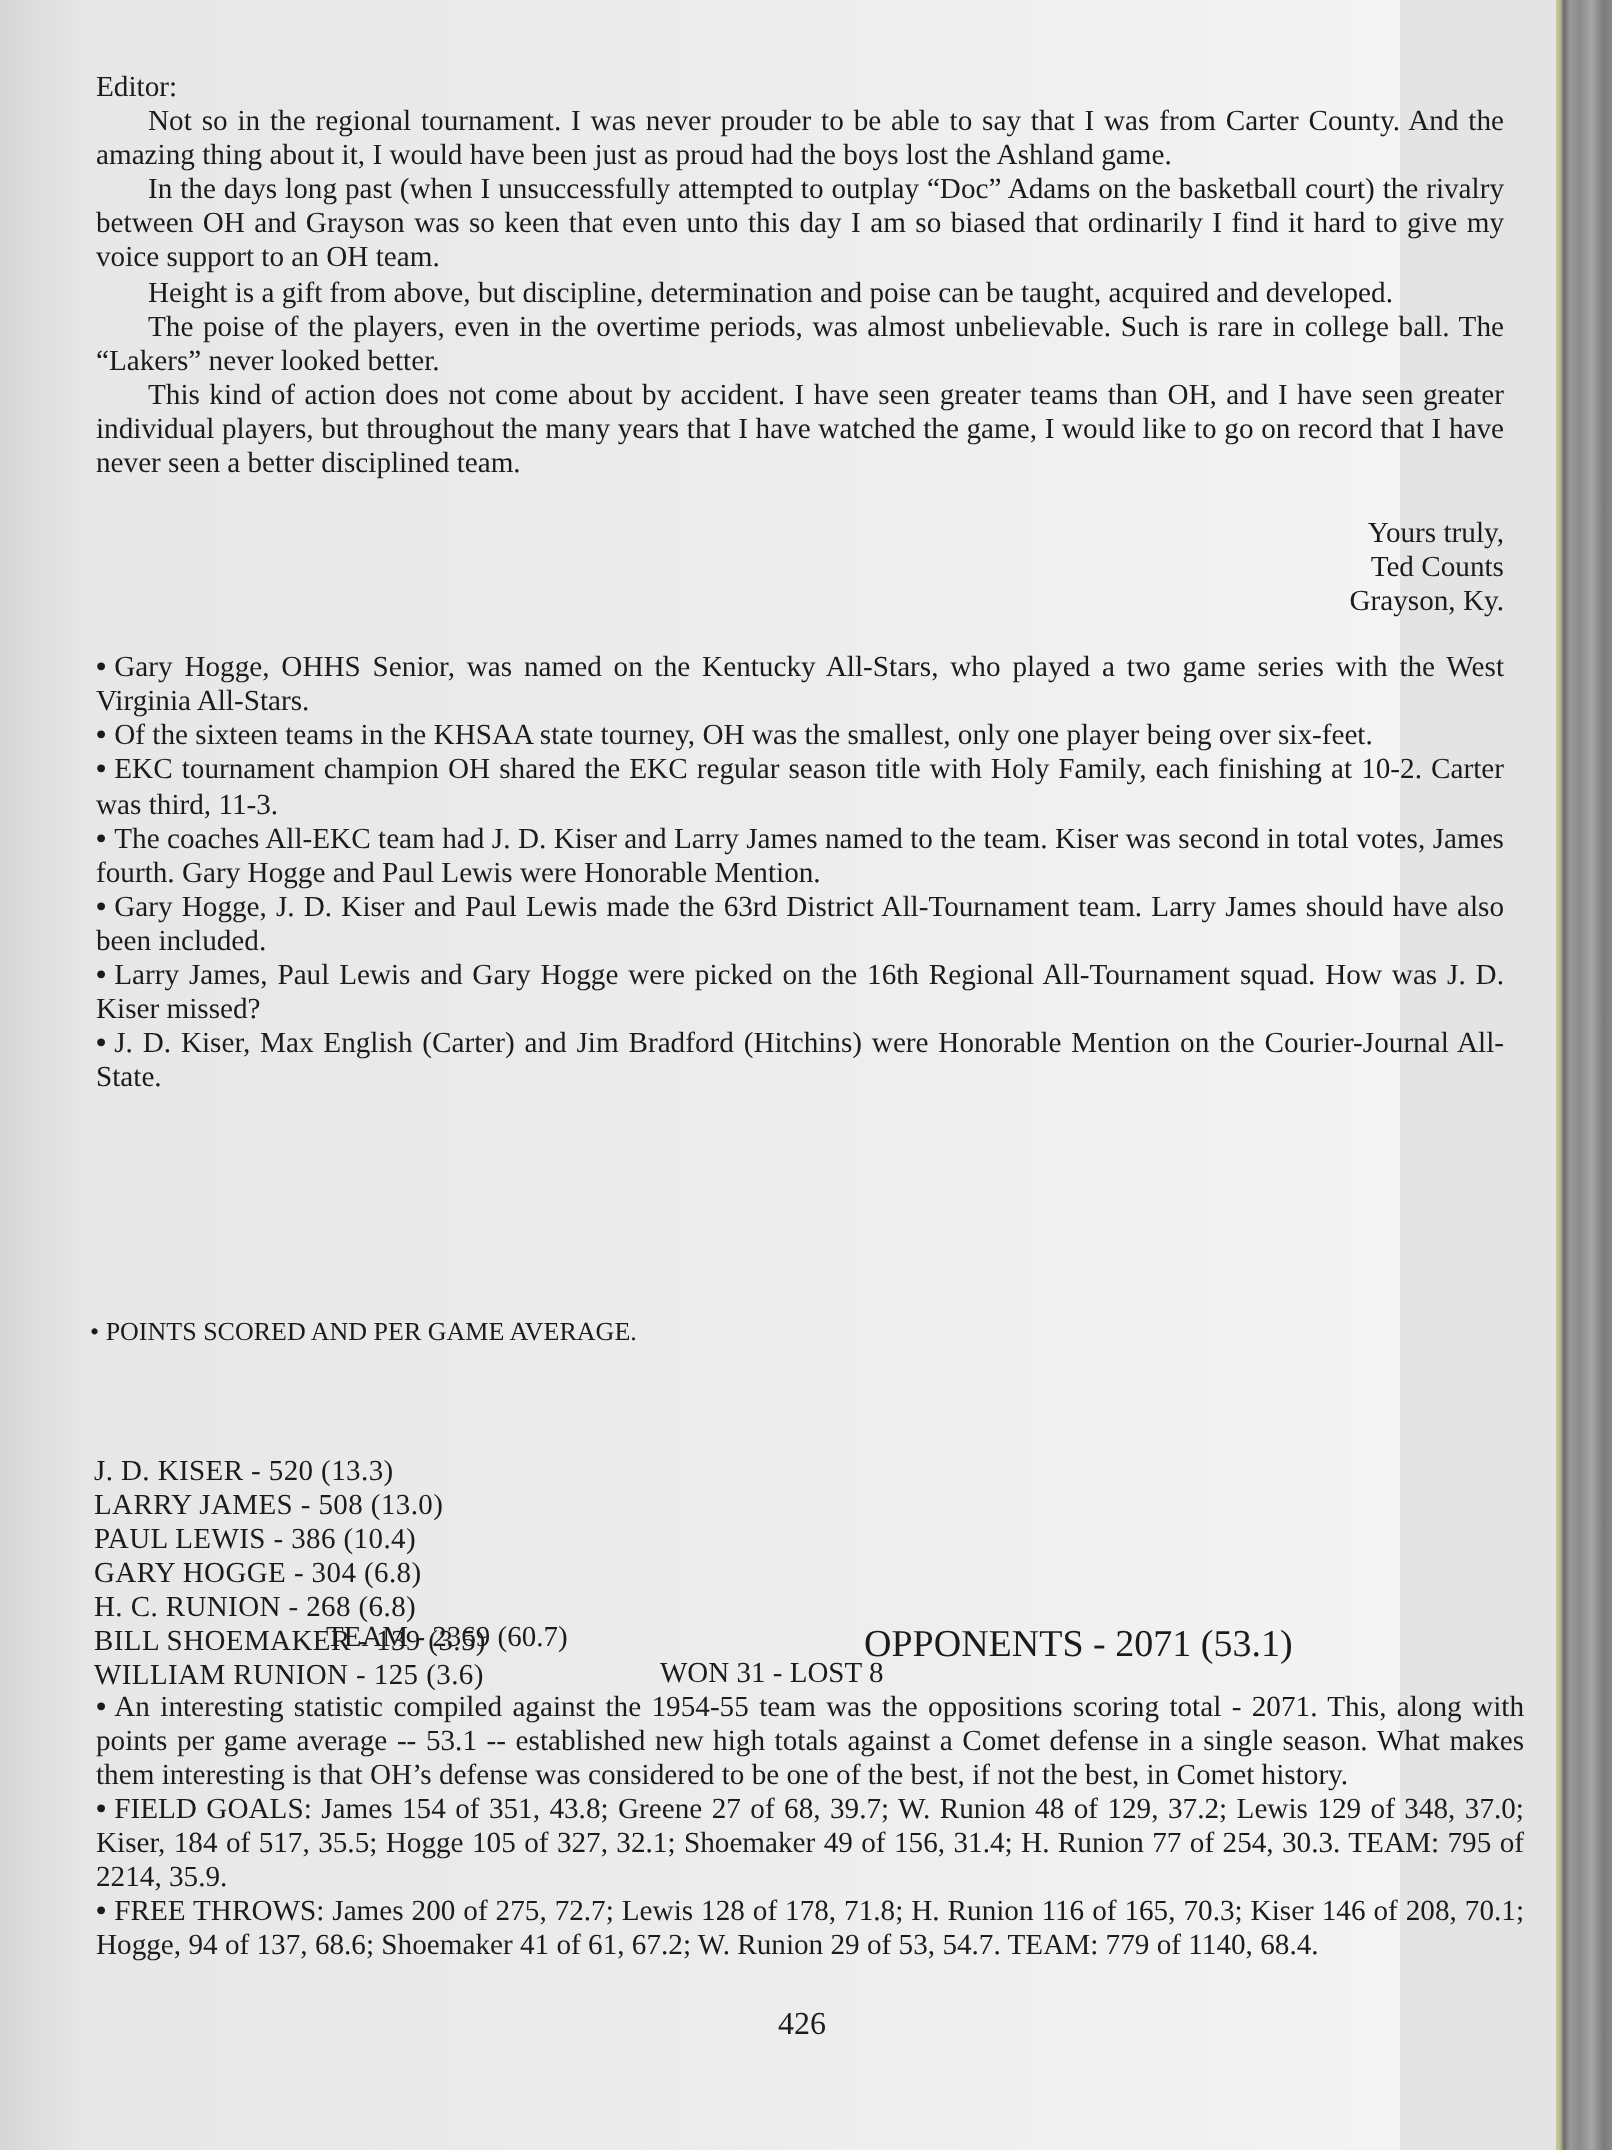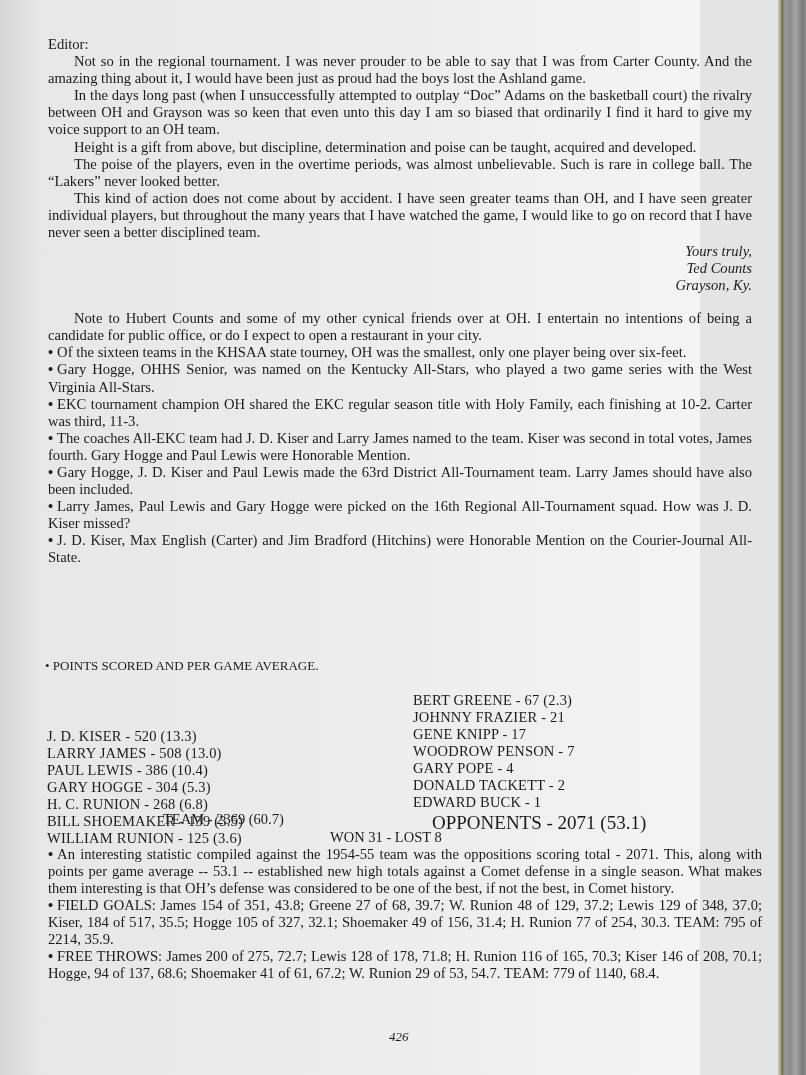--- a/index.html
+++ b/index.html
@@ -15,82 +15,72 @@
     }
     .binding {
       position: absolute; left: 778px; top: 0; width: 28px; height: 1075px;
       background: linear-gradient(90deg, #c9c9a0 0px, #b9b98a 2px, #6b6b6b 4px, #9a9a9a 7px, #8c8c8c 12px, #a6a6a6 18px, #7a7a7a 24px, #8a8a8a 28px);
     }
     .text { position: absolute; left: 48px; width: 704px; font-size: 14.6px; line-height: 17.1px; }
     .letter { top: 36px; }
     .p { margin: 0; text-align: justify; text-align-last: left; }
     .ind { text-indent: 26px; }
     .sig { text-align: right; margin: 0; line-height: 17px; }
-    .sigblock { margin-top: 2px; margin-bottom: 16px; font-style: italic; }
+    .sigblock { margin-top: 18px; margin-bottom: 16px; }
     .bul { margin: 0; text-align: justify; text-align-last: left; }
     .bul .dot { font-weight: bold; margin-right: 4px; }
     .stats-head { position: absolute; left: 45px; top: 658px; font-size: 13px; }
     .col { position: absolute; font-size: 14.5px; line-height: 17px; letter-spacing: 0.2px; }
     .col-left { left: 47px; top: 728px; }
     .col-right { left: 413px; top: 692px; }
     .total-left { position: absolute; left: 163px; top: 811px; font-size: 14.5px; }
     .total-right { position: absolute; left: 432px; top: 812px; font-size: 19px; }
     .record { position: absolute; left: 330px; top: 829px; font-size: 14.5px; }
     .notes { top: 846px; width: 714px; line-height: 17px; }
-    .pagenum { position: absolute; left: 389px; top: 1029px; font-style: italic; font-size: 13px; }
+    .pagenum { position: absolute; left: 389px; top: 1004px; font-size: 16px; }
   </style>
 </head>
 <body>
 
 <div class="page">
 
   <div class="text letter">
     <p class="p">Editor:</p>
     <p class="p ind">Not so in the regional tournament.  I was never prouder to be able to say that I was from Carter County.  And the amazing thing about it, I would have been just as proud had the boys lost the Ashland game.</p>
     <p class="p ind">In the days long past (when I unsuccessfully attempted to outplay “Doc” Adams on the basketball court) the rivalry between OH and Grayson was so keen that even unto this day I am so biased that ordinarily I find it hard to give my voice support to an OH team.</p>
     <p class="p ind">Height is a gift from above, but discipline, determination and poise can be taught, acquired and developed.</p>
     <p class="p ind">The poise of the players, even in the overtime periods, was almost unbelievable.  Such is rare in college ball.  The “Lakers” never looked better.</p>
     <p class="p ind">This kind of action does not come about by accident.  I have seen greater teams than OH, and I have seen greater individual players, but throughout the many years that I have watched the game, I would like to go on record that I have never seen a better disciplined team.</p>
     <div class="sigblock">
       <p class="sig">Yours truly,</p>
       <p class="sig">Ted Counts</p>
       <p class="sig">Grayson, Ky.</p>
     </div>
-    <p class="p ind">Note to Hubert Counts and some of my other cynical friends over at OH.  I entertain no intentions of being a candidate for public office, or do I expect to open a restaurant in your city.</p>
 
+    <p class="bul"><span class="dot">•</span><span>Gary Hogge, OHHS Senior, was named on the Kentucky All-Stars, who played a two game series with the West Virginia All-Stars.</span></p>
     <p class="bul"><span class="dot">•</span><span>Of the sixteen teams in the KHSAA state tourney, OH was the smallest, only one player being over six-feet.</span></p>
-    <p class="bul"><span class="dot">•</span><span>Gary Hogge, OHHS Senior, was named on the Kentucky All-Stars, who played a two game series with the West Virginia All-Stars.</span></p>
     <p class="bul"><span class="dot">•</span><span>EKC tournament champion OH shared the EKC regular season title with Holy Family, each finishing at 10-2.  Carter was third, 11-3.</span></p>
     <p class="bul"><span class="dot">•</span><span>The coaches All-EKC team had J. D. Kiser and Larry James named to the team.  Kiser was second in total votes, James fourth.  Gary Hogge and Paul Lewis were Honorable Mention.</span></p>
     <p class="bul"><span class="dot">•</span><span>Gary Hogge, J. D. Kiser and Paul Lewis made the 63rd District All-Tournament team.  Larry James should have also been included.</span></p>
     <p class="bul"><span class="dot">•</span><span>Larry James, Paul Lewis and Gary Hogge were picked on the 16th Regional All-Tournament squad.  How was J. D. Kiser missed?</span></p>
     <p class="bul"><span class="dot">•</span><span>J. D. Kiser, Max English (Carter) and Jim Bradford (Hitchins) were Honorable Mention on the Courier-Journal All-State.</span></p>
   </div>
 
   <div class="stats-head"><span class="dot">•</span> <span>POINTS SCORED AND PER GAME AVERAGE.</span></div>
 
   <div class="col col-left">
     <div>J. D. KISER - 520 (13.3)</div>
     <div>LARRY JAMES - 508 (13.0)</div>
     <div>PAUL LEWIS - 386 (10.4)</div>
-    <div>GARY HOGGE - 304 (5.3)</div>
+    <div>GARY HOGGE - 304 (6.8)</div>
     <div>H. C. RUNION - 268 (6.8)</div>
     <div>BILL SHOEMAKER - 139 (3.5)</div>
     <div>WILLIAM RUNION - 125 (3.6)</div>
   </div>
 
-  <div class="col col-right">
-    <div>BERT GREENE - 67 (2.3)</div>
-    <div>JOHNNY FRAZIER - 21</div>
-    <div>GENE KNIPP - 17</div>
-    <div>WOODROW PENSON - 7</div>
-    <div>GARY POPE - 4</div>
-    <div>DONALD TACKETT - 2</div>
-    <div>EDWARD BUCK - 1</div>
-  </div>
 
   <div class="total-left">TEAM - 2369 (60.7)</div>
   <div class="total-right">OPPONENTS - 2071 (53.1)</div>
   <div class="record">WON 31 - LOST 8</div>
 
   <div class="text notes">
     <p class="bul"><span class="dot">•</span><span>An interesting statistic compiled against the 1954-55 team was the oppositions scoring total - 2071.  This, along with points per game average -- 53.1 -- established new high totals against a Comet defense in a single season.  What makes them interesting is that OH’s defense was considered to be one of the best, if not the best, in Comet history.</span></p>
     <p class="bul"><span class="dot">•</span><span>FIELD GOALS: James 154 of 351, 43.8; Greene 27 of 68, 39.7; W. Runion 48 of 129, 37.2; Lewis 129 of 348, 37.0; Kiser, 184 of 517, 35.5; Hogge 105 of 327, 32.1; Shoemaker 49 of 156, 31.4; H. Runion 77 of 254, 30.3. TEAM: 795 of 2214, 35.9.</span></p>
     <p class="bul"><span class="dot">•</span><span>FREE THROWS: James 200 of 275, 72.7; Lewis 128 of 178, 71.8; H. Runion 116 of 165, 70.3; Kiser 146 of 208, 70.1; Hogge, 94 of 137, 68.6; Shoemaker 41 of 61, 67.2; W. Runion 29 of 53, 54.7. TEAM: 779 of 1140, 68.4.</span></p>
   </div>

